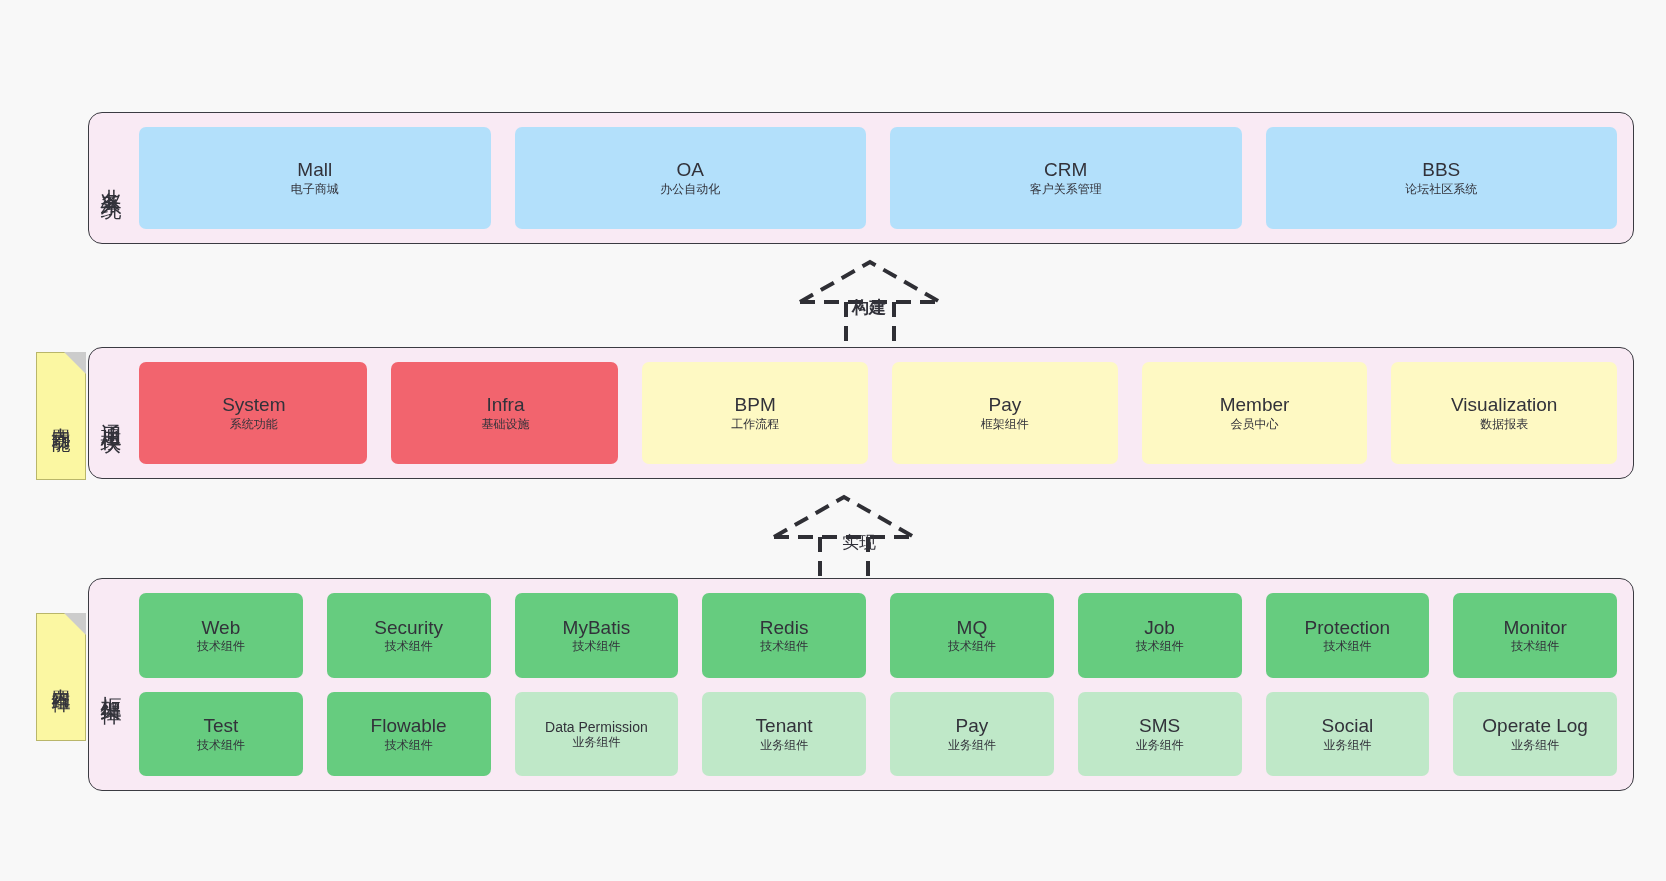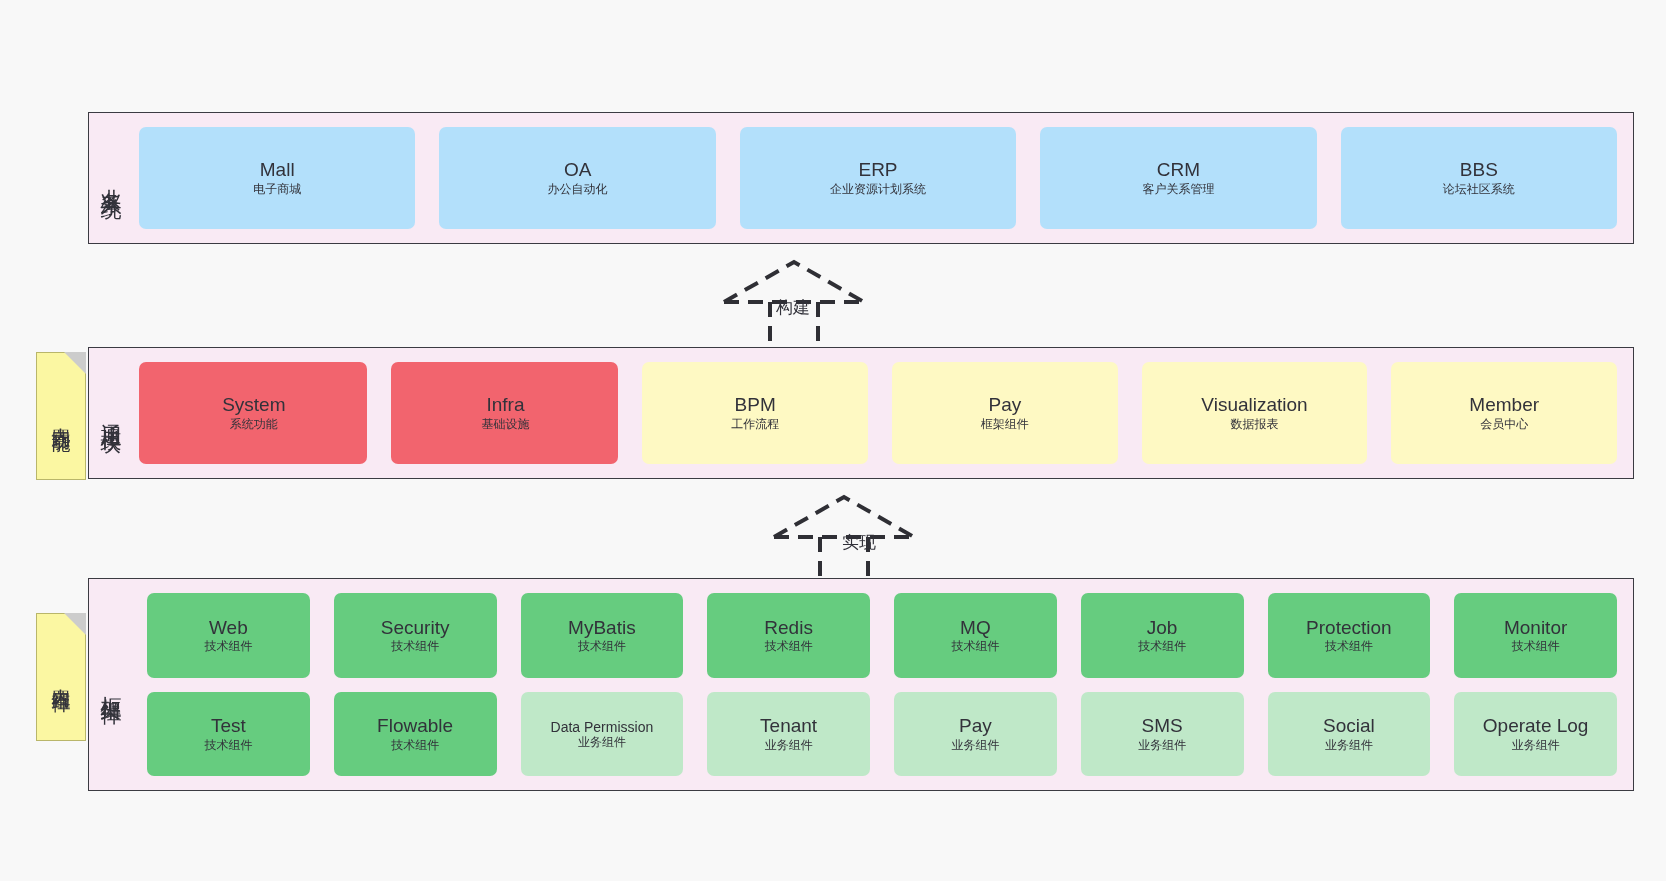--- a/index.html
+++ b/index.html
@@ -18,21 +18,21 @@
     width: 1666px;
     height: 881px;
     background: #f8f8f8;
   }
 
   
   .layer {
     position: absolute;
     background: #f9eaf4;
     border: 1.6px solid #3b3b42;
-    border-radius: 0;
+    border-radius: 14px;
     display: flex;
     align-items: stretch;
   }
 
   .layer-title {
     flex: 0 0 auto;
     width: 44px;
     display: flex;
     align-items: center;
     justify-content: center;
@@ -136,36 +136,32 @@
       <div class="row">
         <div class="node blue">
           <span class="t-en">Mall</span>
           <span class="t-cn">电子商城</span>
         </div>
         <div class="node blue">
           <span class="t-en">OA</span>
           <span class="t-cn">办公自动化</span>
         </div>
         <div class="node blue">
-          <span class="t-en">ERP</span>
-          <span class="t-cn">企业资源计划系统</span>
-        </div>
-        <div class="node blue">
           <span class="t-en">CRM</span>
           <span class="t-cn">客户关系管理</span>
         </div>
         <div class="node blue">
           <span class="t-en">BBS</span>
           <span class="t-cn">论坛社区系统</span>
         </div>
       </div>
     </div>
   </div>
 
-  <div class="connector" id="conn-build" style="left:720px; top:258px; width:148px; height:84px;">
+  <div class="connector" id="conn-build" style="left:796px; top:258px; width:148px; height:84px;font-weight:bold;">
     <svg width="148" height="84" viewBox="0 0 148 84">
       <path d="M 4 44 L 74 4 L 144 44" fill="none" stroke="#2f2f35" stroke-width="4" stroke-dasharray="15,9" stroke-linecap="butt"></path>
       <path d="M 4 44 L 144 44" fill="none" stroke="#2f2f35" stroke-width="4" stroke-dasharray="15,9"></path>
       <path d="M 50 44 L 50 84" fill="none" stroke="#2f2f35" stroke-width="4" stroke-dasharray="15,9"></path>
       <path d="M 98 44 L 98 84" fill="none" stroke="#2f2f35" stroke-width="4" stroke-dasharray="15,9"></path>
     </svg>
     <span class="conn-label" style="left:56px; top:38px;">构建</span>
   </div>
 
   <div class="sticky" id="sticky-builtin-function" style="left:36px; top:352px; width:50px; height:128px;">
@@ -186,46 +182,46 @@
         </div>
         <div class="node pink">
           <span class="t-en">BPM</span>
           <span class="t-cn">工作流程</span>
         </div>
         <div class="node pink">
           <span class="t-en">Pay</span>
           <span class="t-cn">框架组件</span>
         </div>
         <div class="node pink">
+          <span class="t-en">Member</span>
+          <span class="t-cn">会员中心</span>
+        </div>
+        <div class="node pink">
           <span class="t-en">Visualization</span>
           <span class="t-cn">数据报表</span>
-        </div>
-        <div class="node pink">
-          <span class="t-en">Member</span>
-          <span class="t-cn">会员中心</span>
         </div>
       </div>
     </div>
   </div>
 
   <div class="connector" id="conn-implement" style="left:770px; top:493px; width:148px; height:84px;">
     <svg width="148" height="84" viewBox="0 0 148 84">
       <path d="M 4 44 L 74 4 L 144 44" fill="none" stroke="#2f2f35" stroke-width="4" stroke-dasharray="15,9" stroke-linecap="butt"></path>
       <path d="M 4 44 L 144 44" fill="none" stroke="#2f2f35" stroke-width="4" stroke-dasharray="15,9"></path>
       <path d="M 50 44 L 50 84" fill="none" stroke="#2f2f35" stroke-width="4" stroke-dasharray="15,9"></path>
       <path d="M 98 44 L 98 84" fill="none" stroke="#2f2f35" stroke-width="4" stroke-dasharray="15,9"></path>
     </svg>
     <span class="conn-label" style="left:72px; top:38px;">实现</span>
   </div>
 
   <div class="sticky" id="sticky-builtin-component" style="left:36px; top:613px; width:50px; height:128px;">
     <span>内置组件</span>
   </div>
 
-  <div class="layer" id="layer-framework" style="left:88px; top:578px; width:1546px; height:213px;gap:8px;">
+  <div class="layer" id="layer-framework" style="left:88px; top:578px; width:1546px; height:213px;">
     <div class="layer-title">框架组件</div>
     <div class="layer-body">
 
       <div class="row">
         <div class="node green">
           <span class="t-en">Web</span>
           <span class="t-cn">技术组件</span>
         </div>
         <div class="node green">
           <span class="t-en">Security</span>

